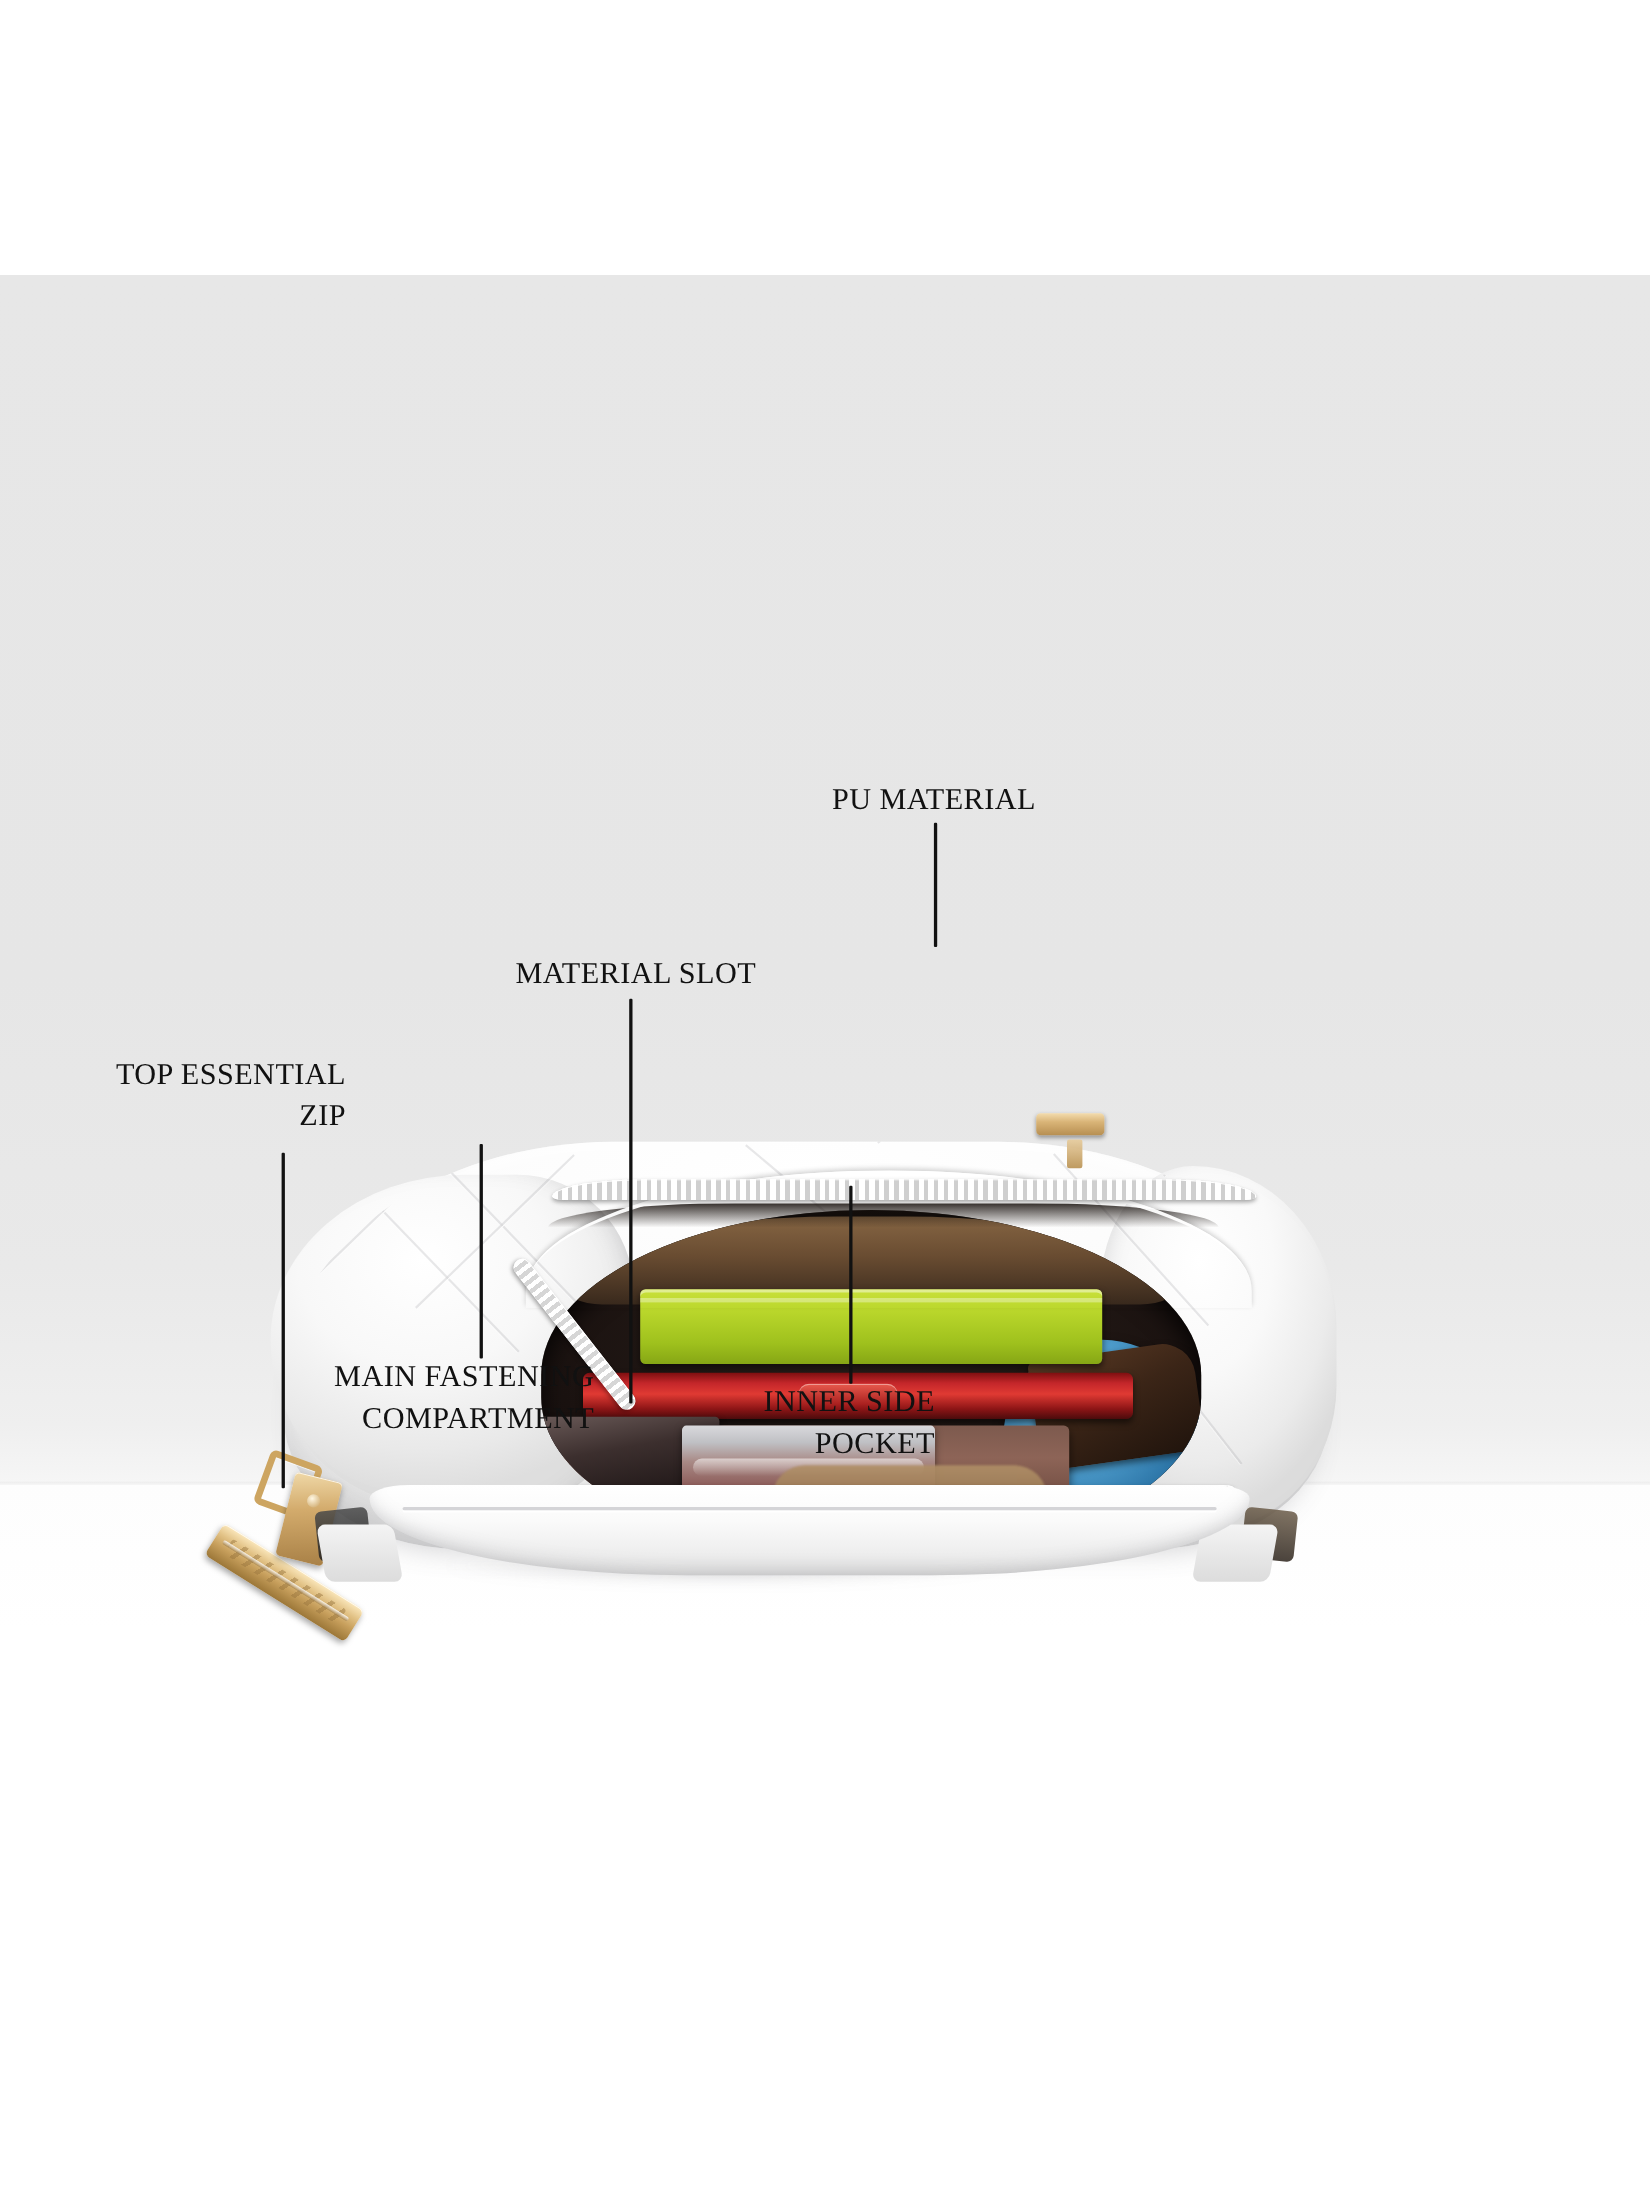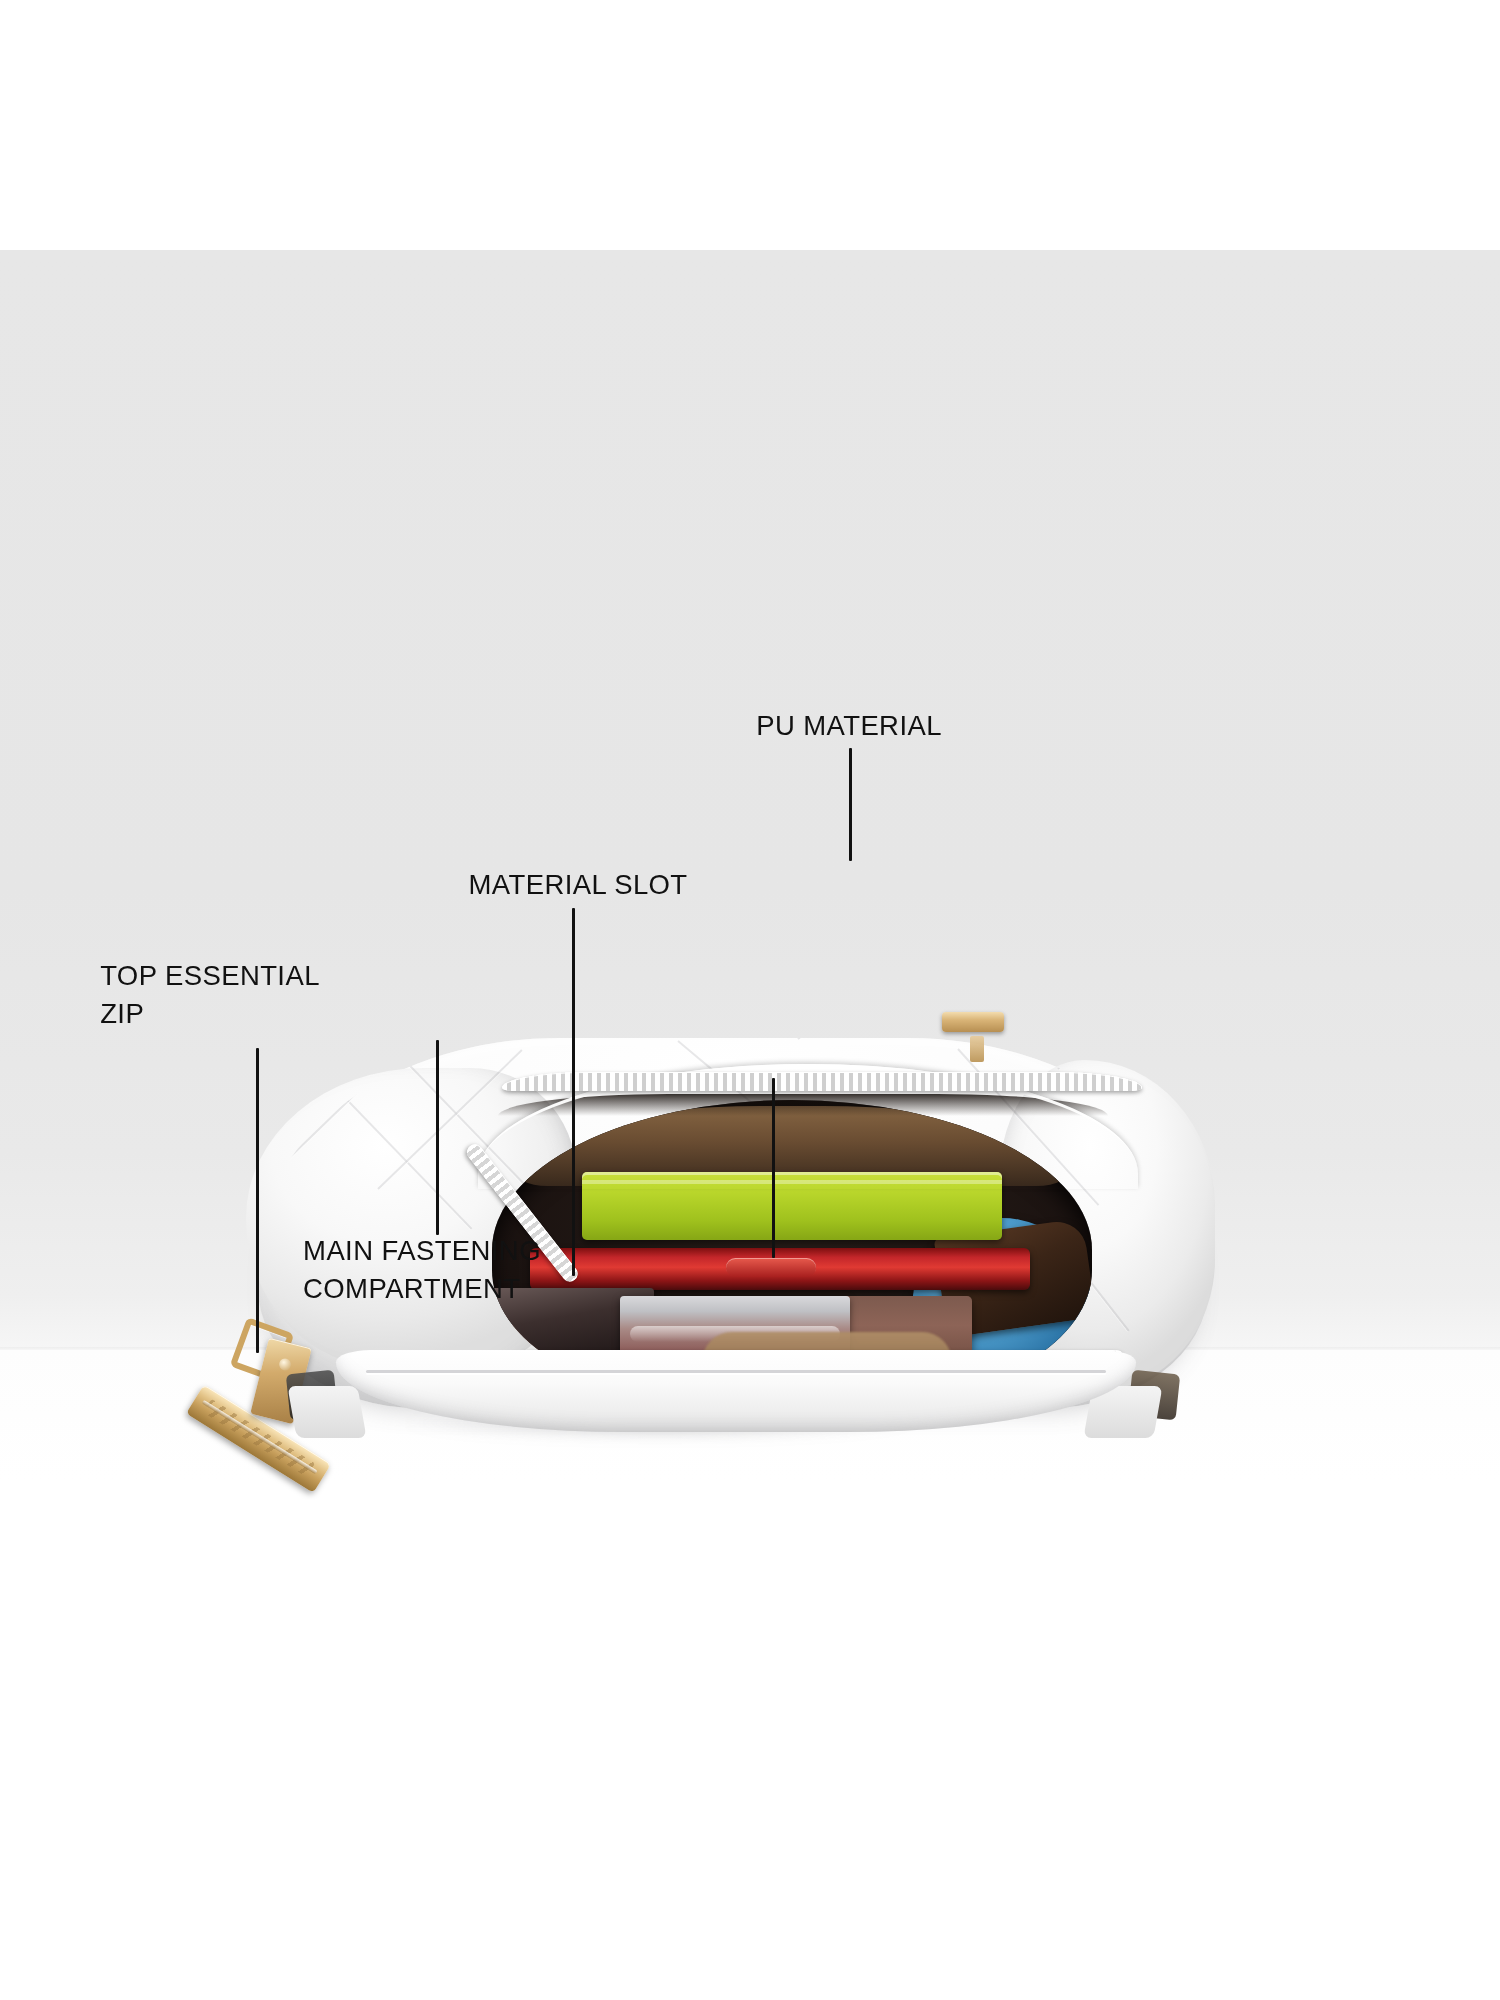--- a/index.html
+++ b/index.html
@@ -18,21 +18,21 @@
   }
   .panel-top-white{position:absolute;left:0;top:0;width:1500px;height:250px;background:#ffffff;}
   .horizon-line{position:absolute;left:0;top:1347px;width:1500px;height:3px;
     background:linear-gradient(180deg,rgba(0,0,0,0.035),rgba(0,0,0,0));}
 
   
   .label{
     position:absolute;color:#111;font-size:27.5px;line-height:38px;
     letter-spacing:0.4px;white-space:nowrap;font-weight:400;
   }
-  .label.center{transform:translateX(-50%);text-align:left;}
+  .label.center{transform:translateX(-50%);text-align:right;font-family:Liberation Serif, serif;}
   .label .ln{display:block;}
 
   .leader{position:absolute;background:#111;width:3px;border-radius:1px;}
 
   
   #bag{position:absolute;left:240px;top:1020px;width:990px;height:420px;}
 
   
   .shell{
     position:absolute;left:18px;top:18px;width:950px;height:370px;
@@ -328,14 +328,18 @@
   </div>
   <div class="leader" style="left:849px;top:748px;height:113px;"></div>
 
   <div class="leader" style="left:436px;top:1040px;height:195px;"></div>
   <div class="label center" style="left:422px;top:1232px;">
     <span class="ln">MAIN FASTENING</span>
     <span class="ln">COMPARTMENT</span>
   </div>
 
   <div class="leader" style="left:772px;top:1078px;height:180px;"></div>
+  <div class="label center" style="left:772px;top:1255px;">
+    <span class="ln">INNER SIDE</span>
+    <span class="ln">POCKET</span>
+  </div>
 
 </div>
 
 </body></html>

